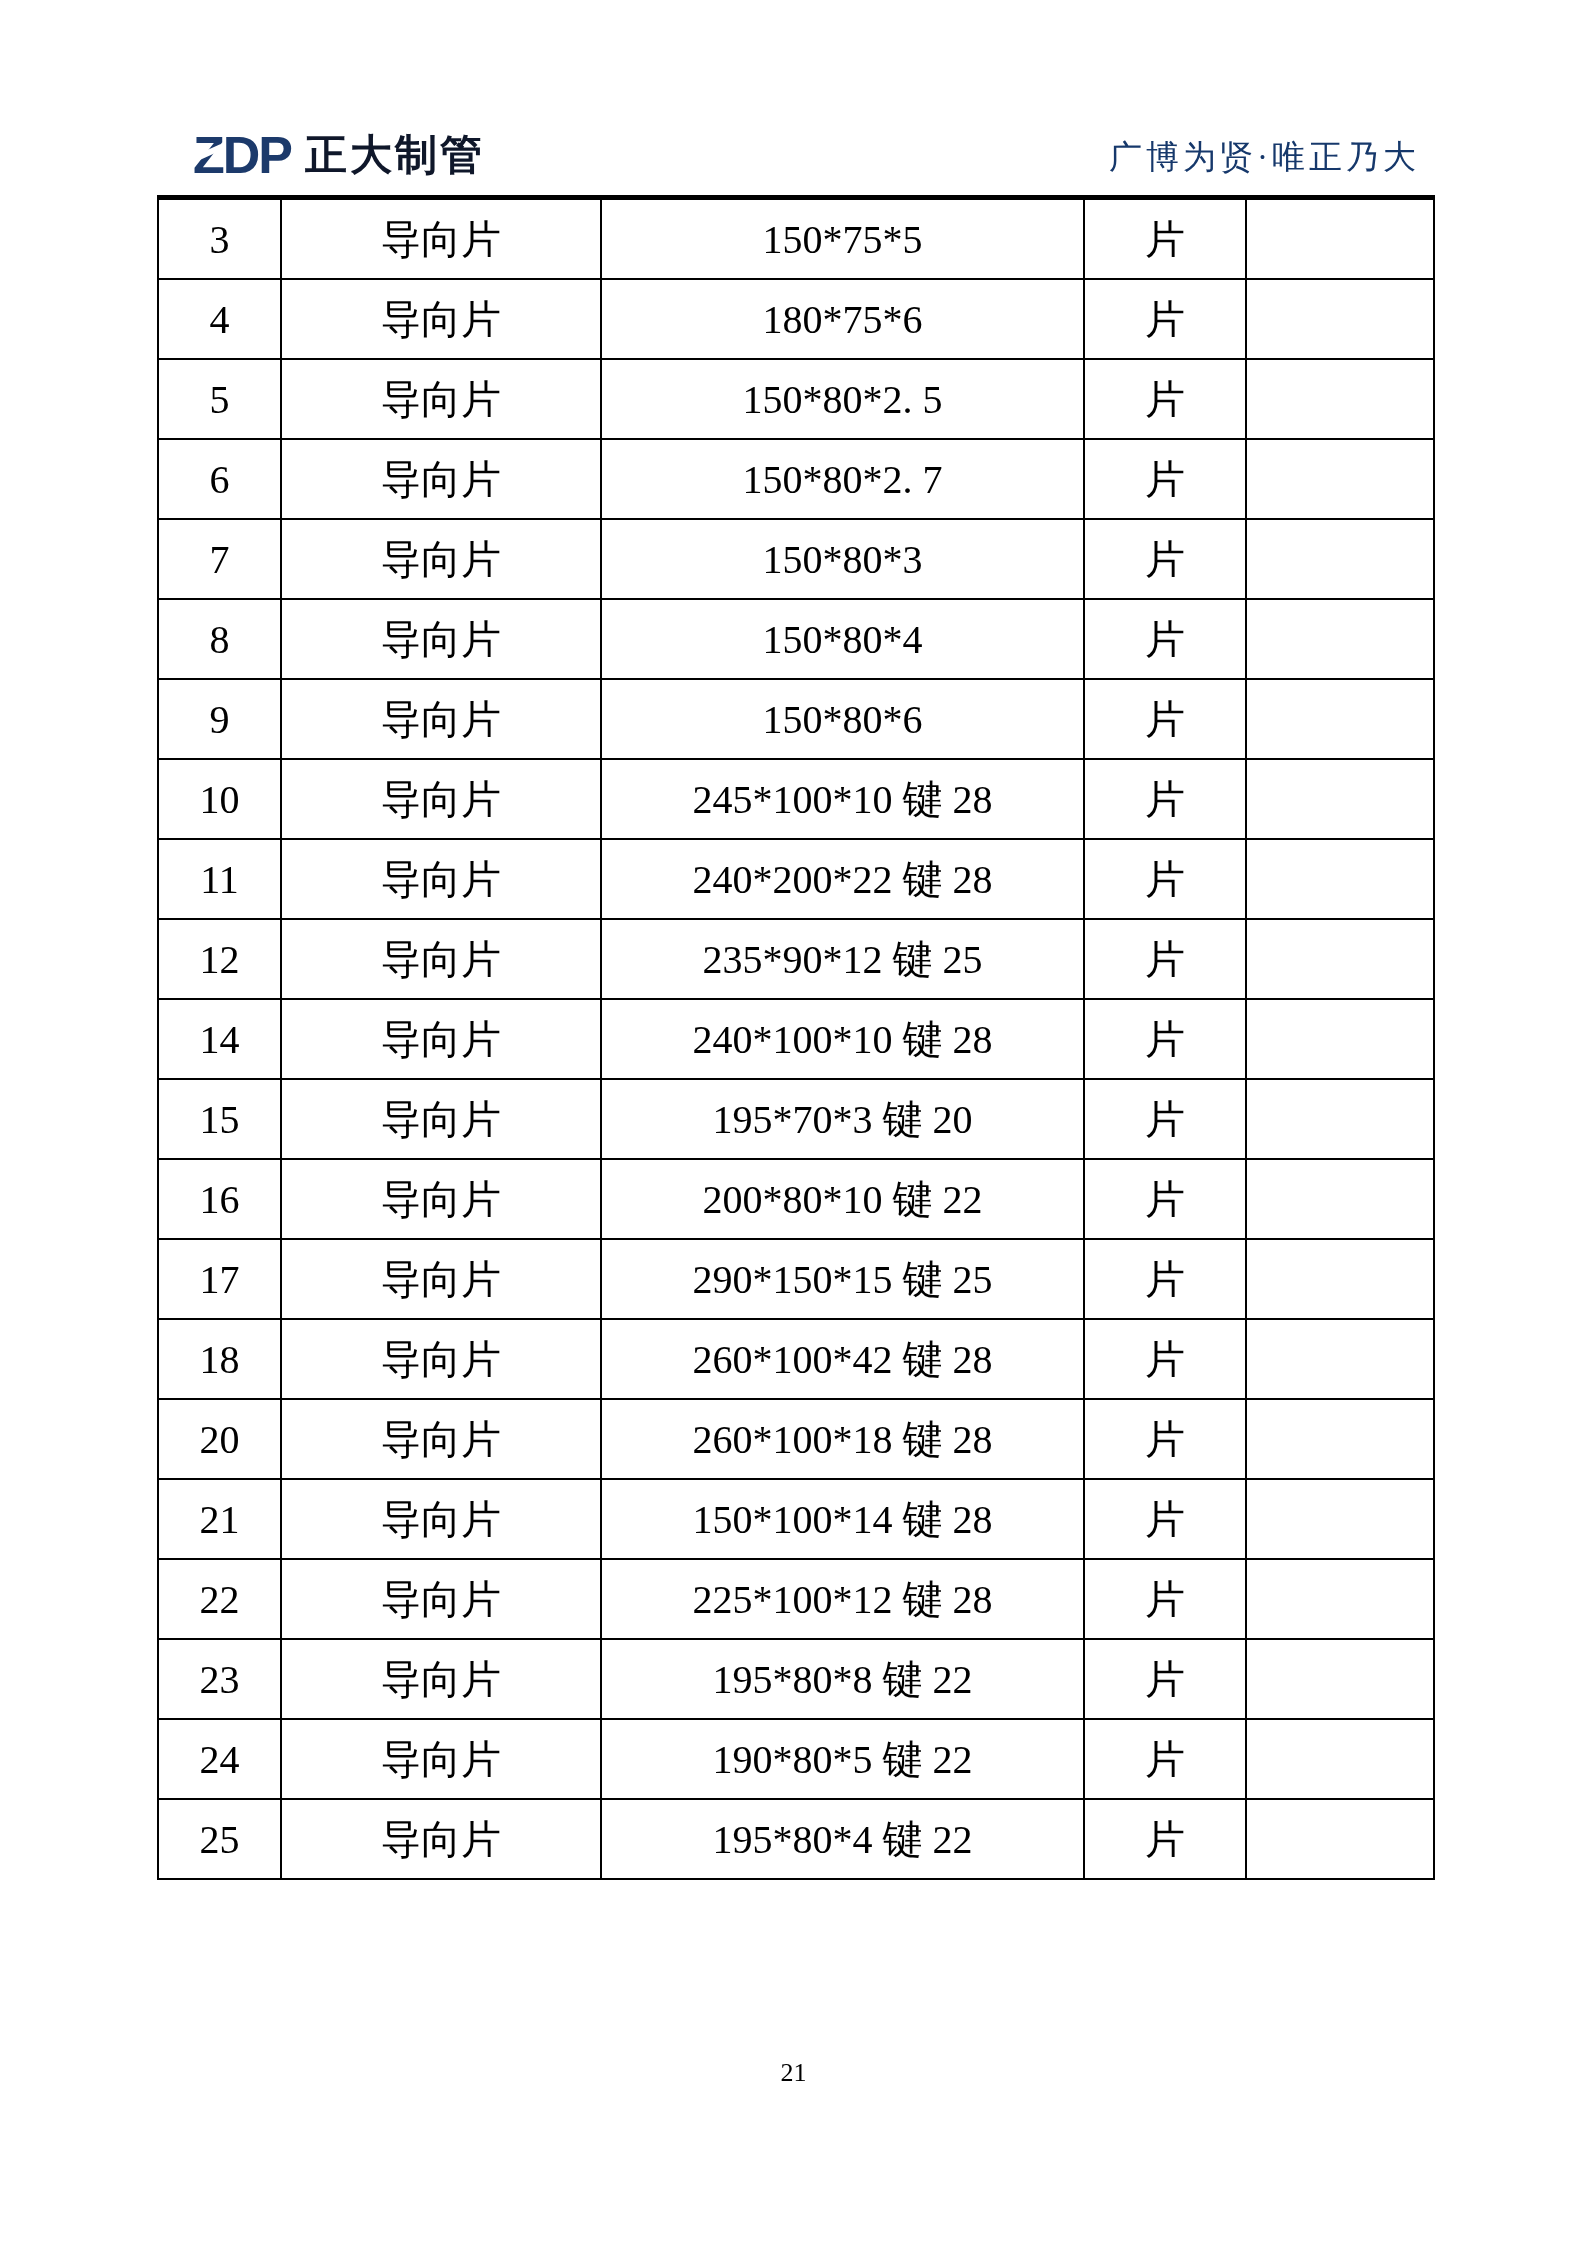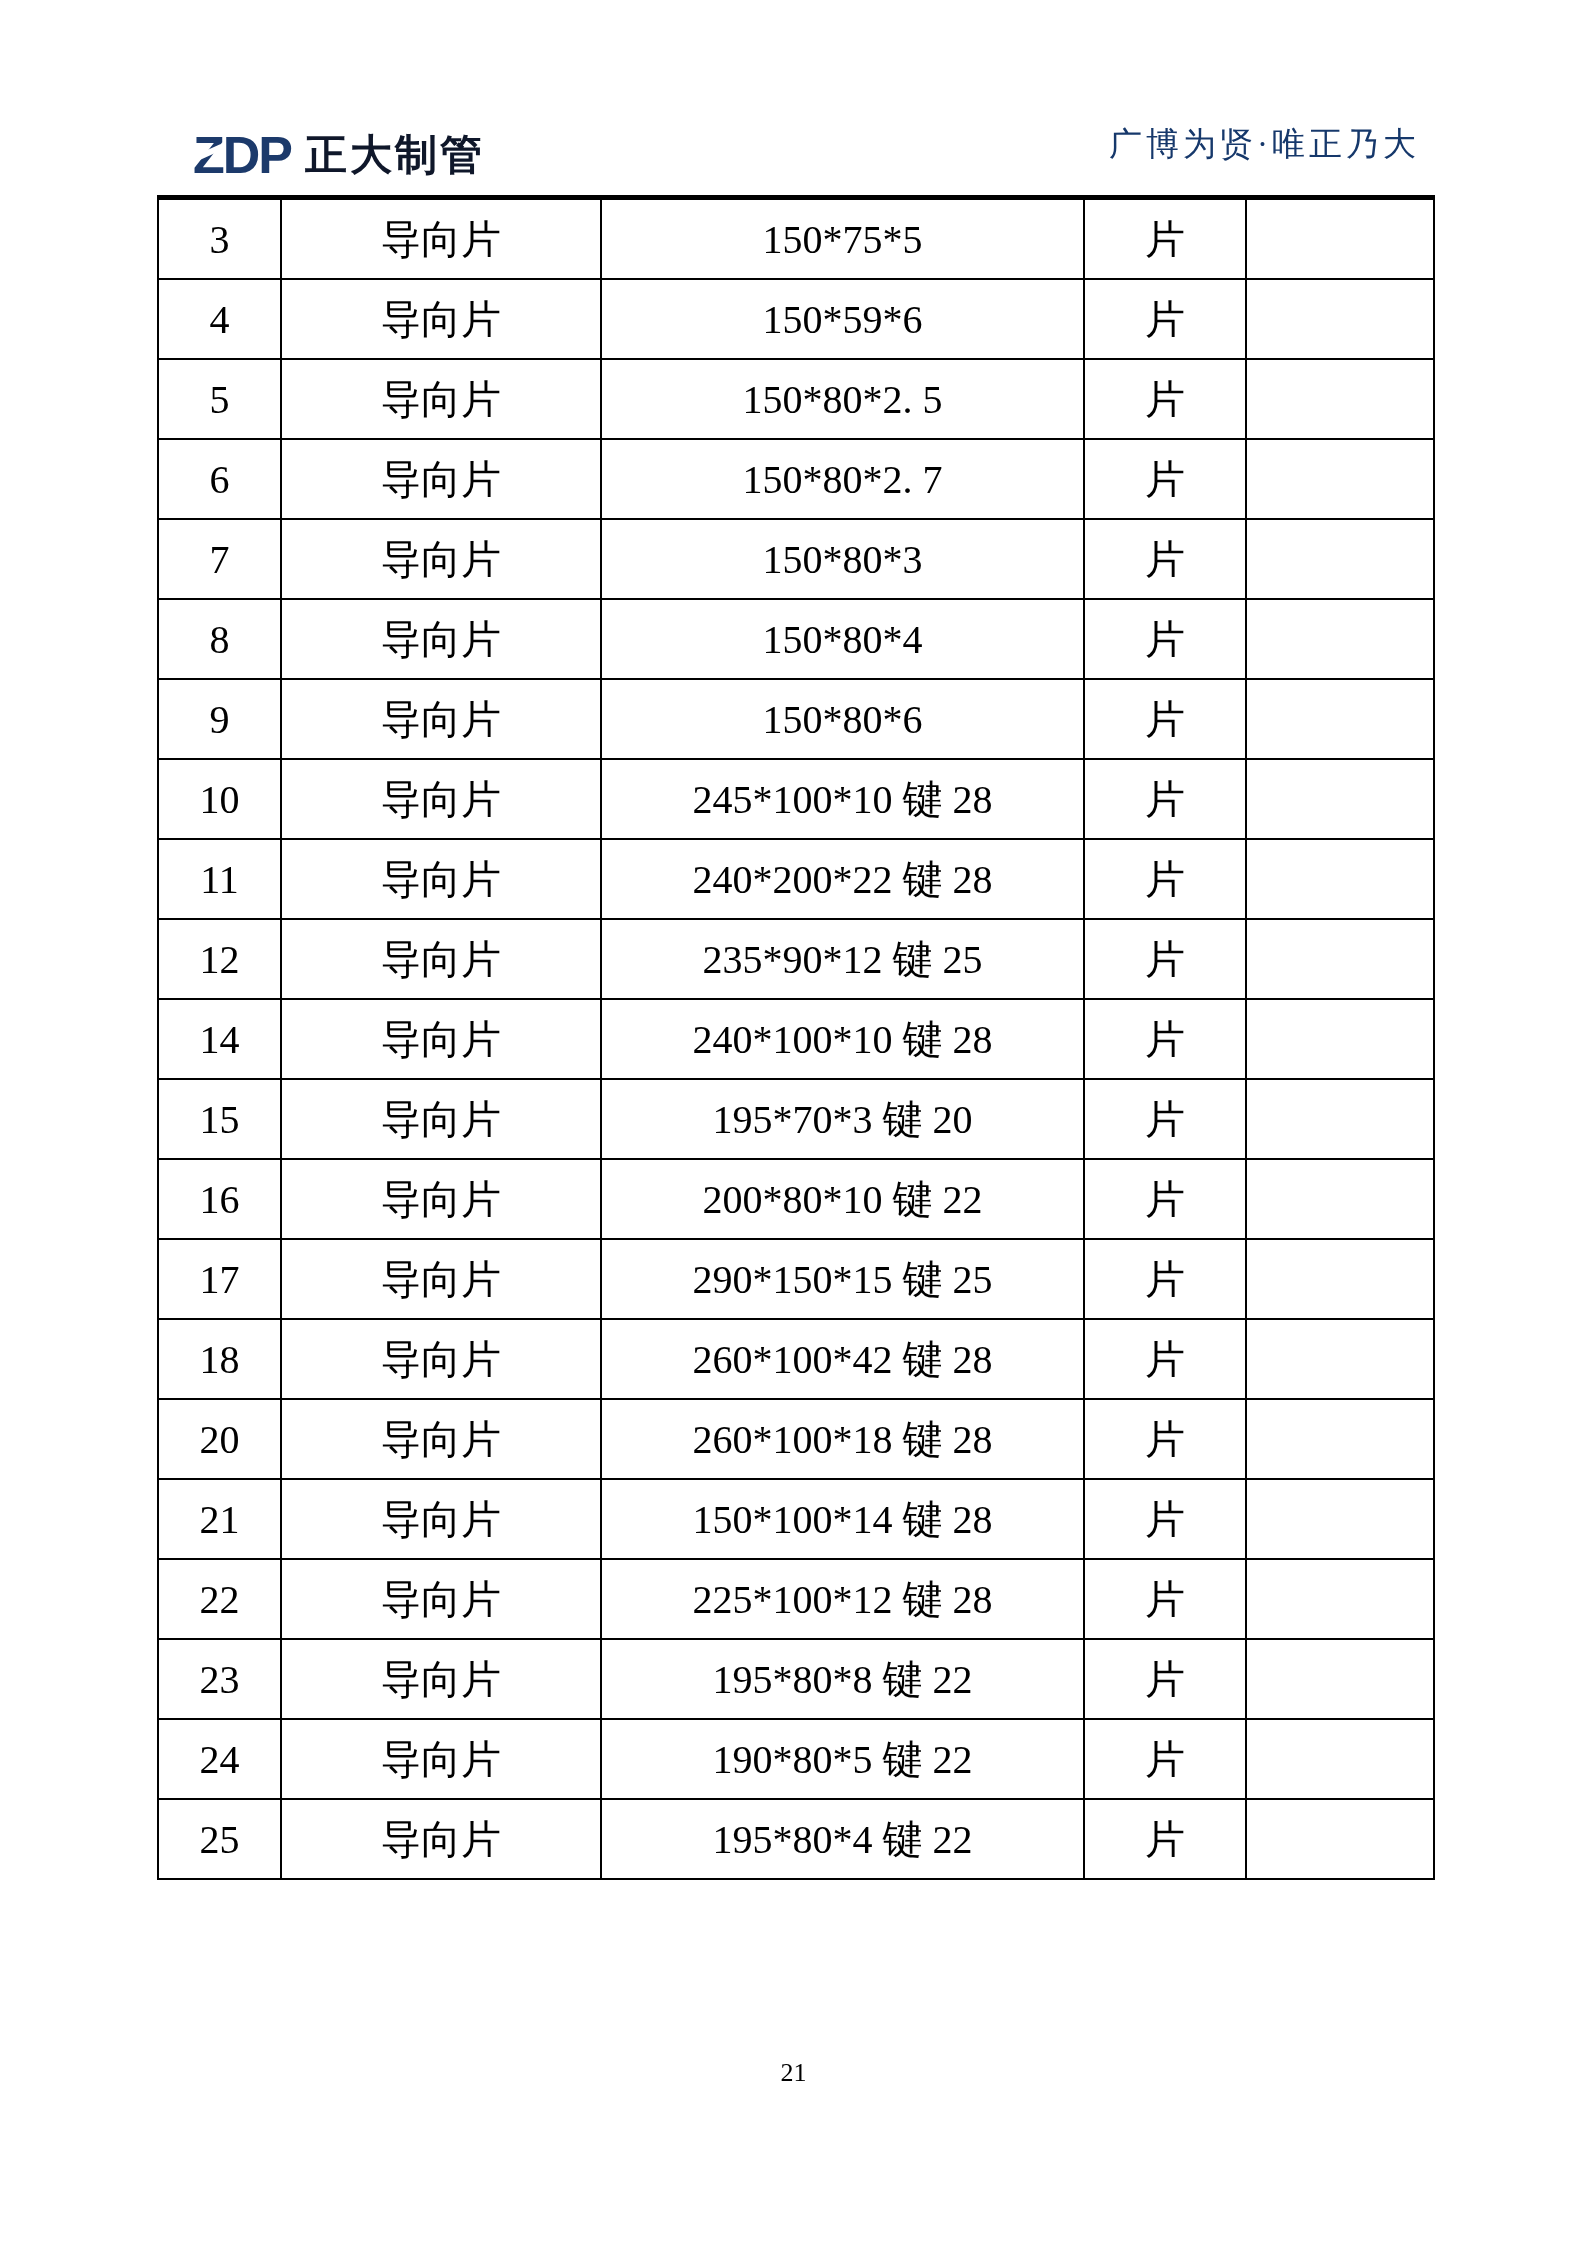--- a/index.html
+++ b/index.html
@@ -51,21 +51,21 @@
     font-family: "Liberation Sans", sans-serif;
     font-weight: 700;
     font-size: 42px;
     line-height: 1;
     letter-spacing: 3px;
     color: #0f172a;
   }
   .slogan {
     position: absolute;
     right: 167px;
-    top: 125px;
+    top: 138px;
     font-family: "Liberation Serif", serif;
     font-size: 33px;
     line-height: 1.2;
     letter-spacing: 4px;
     color: #16386b;
     white-space: nowrap;
   }
 
   
   table.spec-table {
@@ -132,21 +132,21 @@
         <tr>
           <td>3</td>
           <td>导向片</td>
           <td>150*75*5</td>
           <td>片</td>
           <td></td>
         </tr>
         <tr>
           <td>4</td>
           <td>导向片</td>
-          <td>150*59*6</td>
+          <td>180*75*6</td>
           <td>片</td>
           <td></td>
         </tr>
         <tr>
           <td>5</td>
           <td>导向片</td>
           <td>150*80*2. 5</td>
           <td>片</td>
           <td></td>
         </tr>

